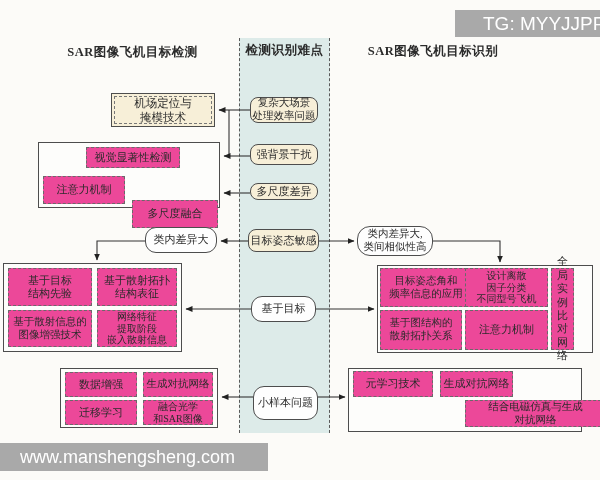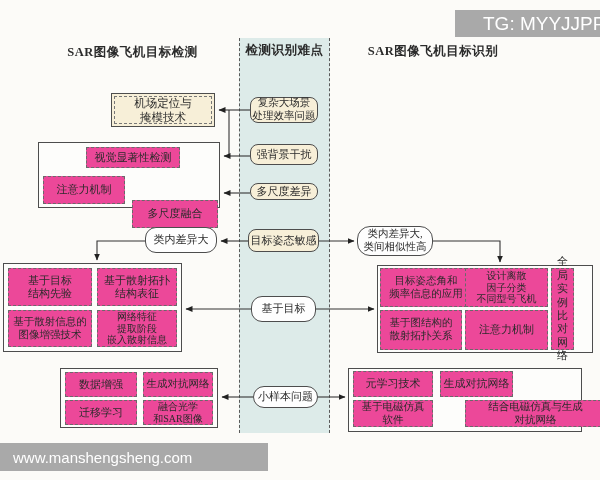--- a/index.html
+++ b/index.html
@@ -59,21 +59,21 @@
     <line x1="318" y1="397" x2="345" y2="397" marker-end="url(#arr)"></line>
   </svg>
 
   <div class="abs hdr" style="left:55px;top:44px;width:155px;">SAR图像飞机目标检测</div>
   <div class="abs hdr" style="left:239px;top:42px;width:91px;">检测识别难点</div>
   <div class="abs hdr" style="left:360px;top:43px;width:146px;">SAR图像飞机目标识别</div>
 
   <div class="abs graybar" style="left:455px;top:10px;width:167px;height:27px;font-size:19px;padding-left:28px;">
     <span>TG: MYYJJPP</span>
   </div>
-  <div class="abs graybar" style="left:0px;top:443px;width:268px;height:28px;font-size:15px;padding-left:13px;">
+  <div class="abs graybar" style="left:0px;top:443px;width:268px;height:28px;font-size:18px;padding-left:20px;">
     <span>www.manshengsheng.com</span>
   </div>
 
   <div class="abs dbl" style="left:111px;top:93px;width:104px;height:34px;">
     <div class="dbl-in">机场定位与
 掩模技术</div>
   </div>
 
   <div class="abs cont" style="left:38px;top:142px;width:182px;height:66px;"></div>
   <div class="abs dash lbl" style="left:86px;top:147px;width:94px;height:21px;">视觉显著性检测</div>
@@ -99,21 +99,21 @@
   <div class="abs dash lbl" style="left:65px;top:400px;width:72px;height:25px;">迁移学习</div>
   <div class="abs dash lbl xs" style="left:143px;top:400px;width:70px;height:25px;">融合光学
 和SAR图像</div>
 
   <div class="abs pill-cream lbl sm" style="left:250px;top:97px;width:68px;height:26px;">复杂大场景
 处理效率问题</div>
   <div class="abs pill-cream lbl" style="left:250px;top:144px;width:68px;height:21px;">强背景干扰</div>
   <div class="abs pill-cream lbl" style="left:250px;top:183px;width:68px;height:17px;text-align:right;">多尺度差异</div>
   <div class="abs pill-cream lbl" style="left:248px;top:229px;width:71px;height:23px;">目标姿态敏感</div>
   <div class="abs pill lbl" style="left:251px;top:296px;width:65px;height:26px;">基于目标</div>
-  <div class="abs pill lbl" style="left:253px;top:386px;width:65px;height:22px;">小样本问题</div>
+  <div class="abs pill lbl" style="left:253px;top:386px;width:65px;height:34px;">小样本问题</div>
 
   <div class="abs pill lbl sm" style="left:357px;top:226px;width:76px;height:30px;border-radius:13px;">类内差异大,
 类间相似性高</div>
 
   <div class="abs cont" style="left:377px;top:265px;width:216px;height:88px;"></div>
   <div class="abs dash lbl sm" style="left:380px;top:268px;width:92px;height:39px;">目标姿态角和
 频率信息的应用</div>
   <div class="abs dash lbl xs" style="left:465px;top:268px;width:83px;height:39px;">设计离散
 因子分类
 不同型号飞机</div>
@@ -121,18 +121,16 @@
 实例
 比对
 网络</div>
   <div class="abs dash lbl sm" style="left:380px;top:310px;width:82px;height:40px;">基于图结构的
 散射拓扑关系</div>
   <div class="abs dash lbl" style="left:465px;top:310px;width:83px;height:40px;">注意力机制</div>
 
   <div class="abs cont" style="left:348px;top:368px;width:234px;height:64px;"></div>
   <div class="abs dash lbl" style="left:353px;top:371px;width:80px;height:26px;">元学习技术</div>
   <div class="abs dash lbl" style="left:440px;top:371px;width:73px;height:26px;">生成对抗网络</div>
-  <div class="abs dash lbl sm" style="left:353px;top:400px;width:80px;height:27px;">基于电磁仿真
-软件</div>
   <div class="abs dash lbl sm" style="left:465px;top:400px;width:141px;height:27px;">结合电磁仿真与生成
 对抗网络</div>
 
 </div>
 
 </body></html>

